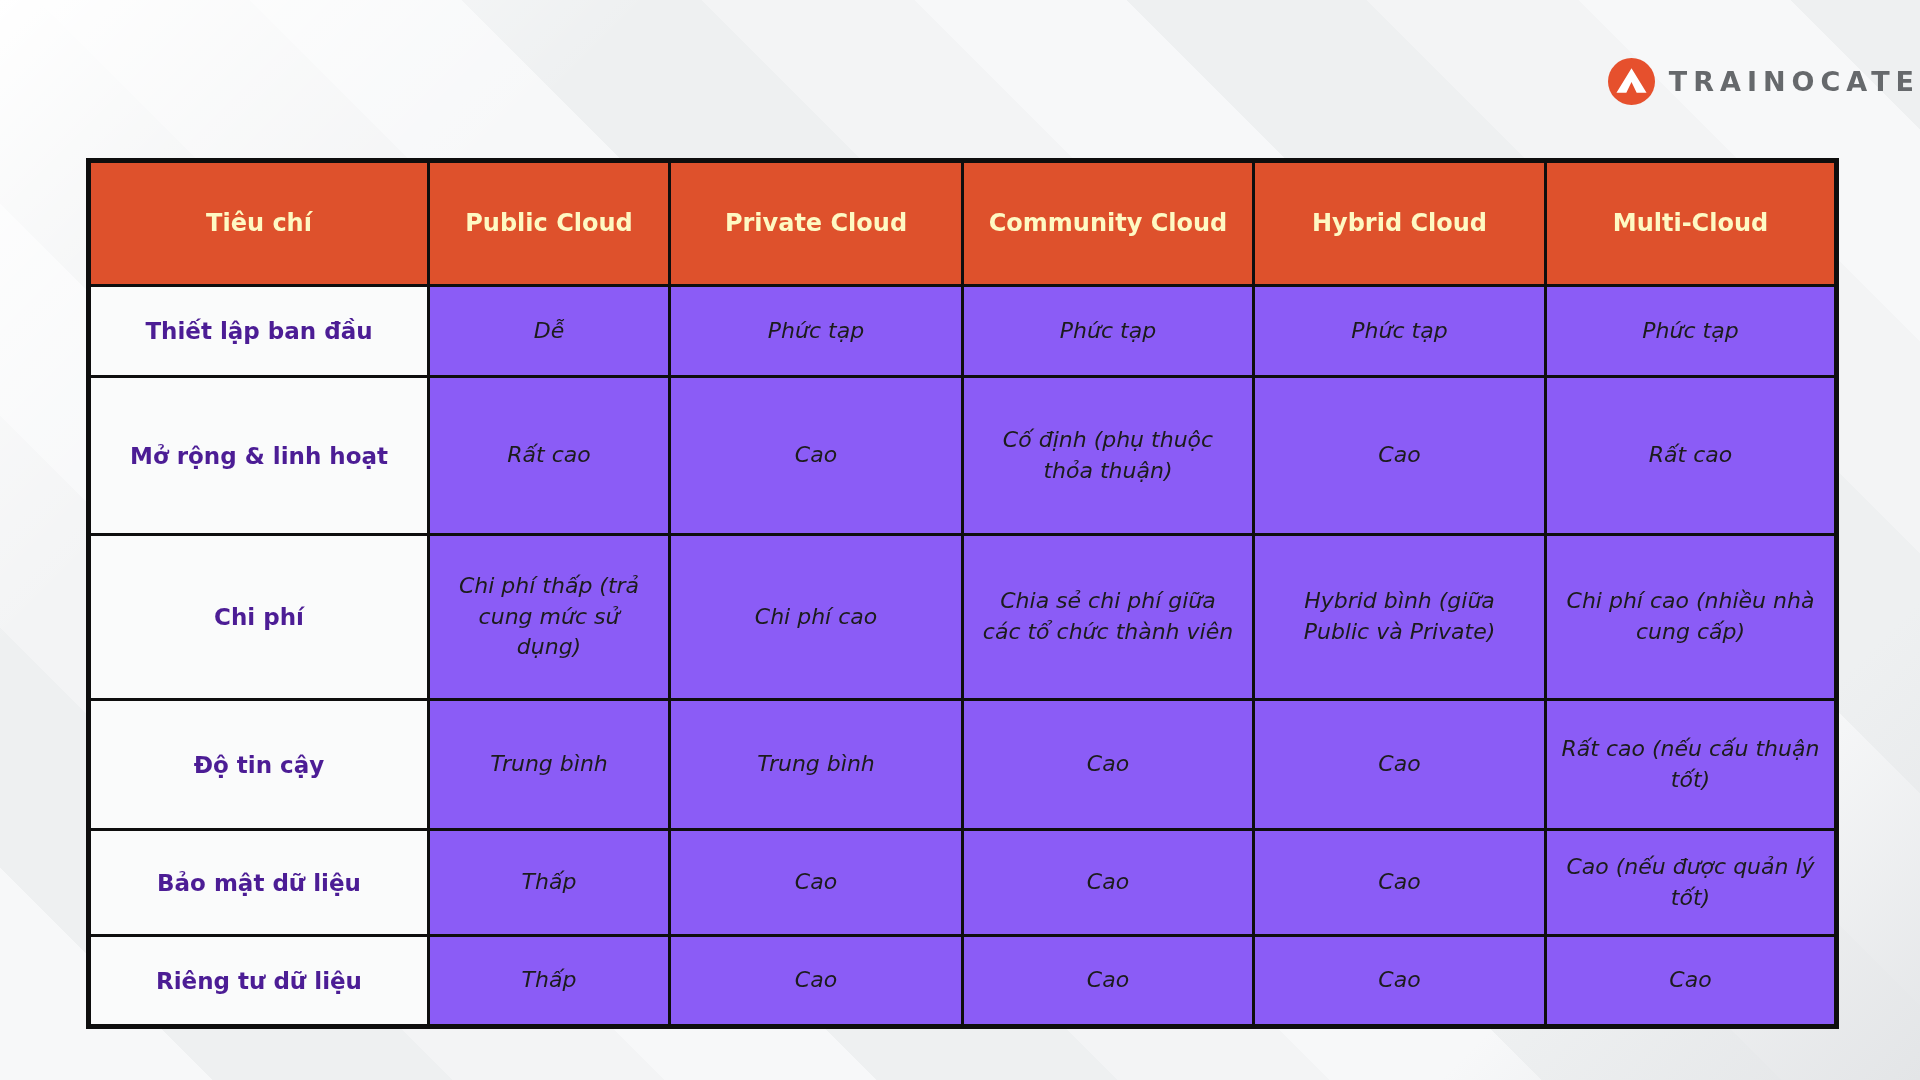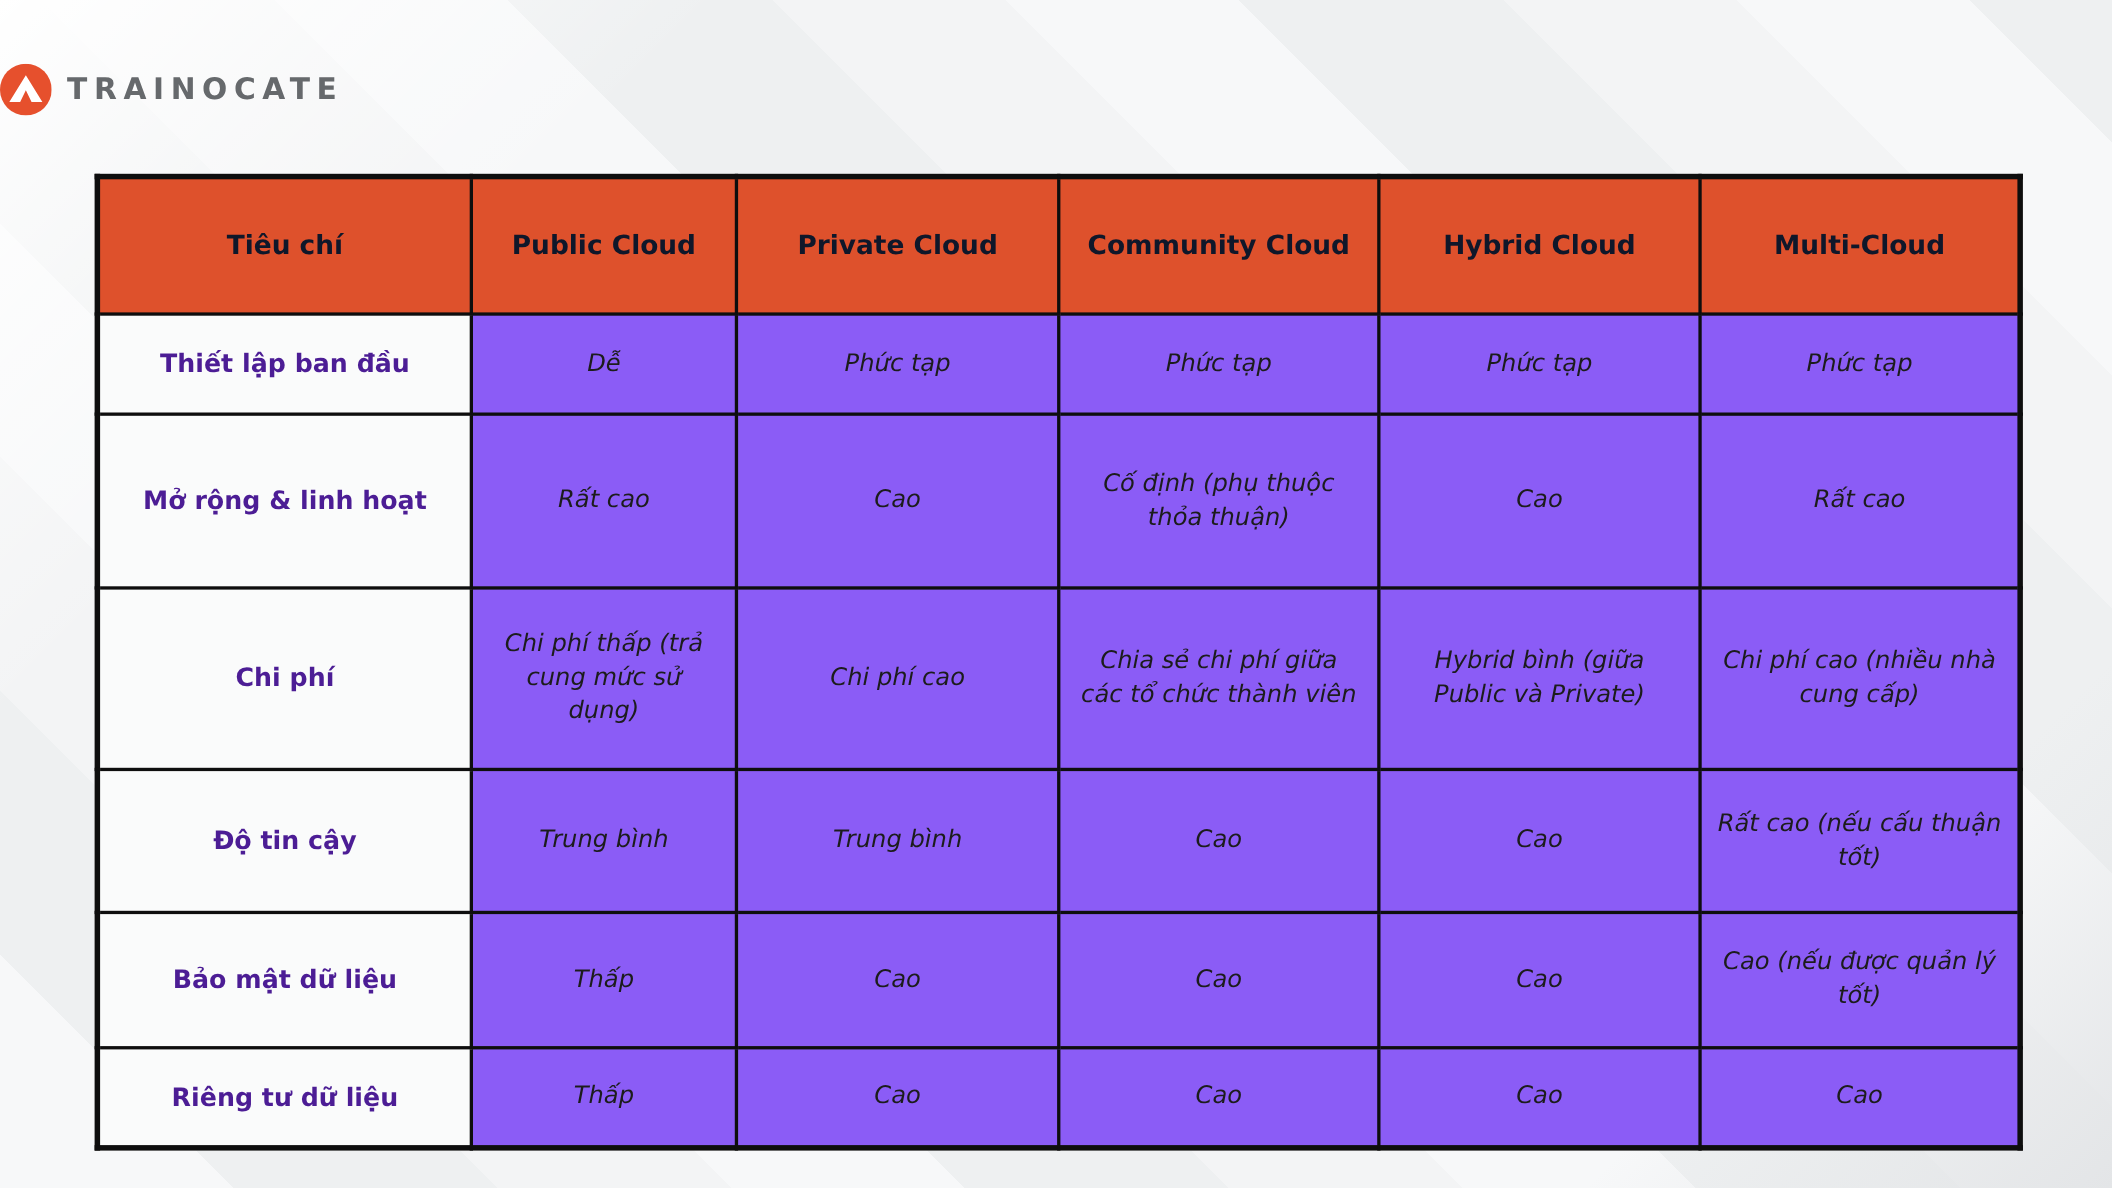--- a/index.html
+++ b/index.html
@@ -14,21 +14,21 @@
         #f7f8f9 0px, #f7f8f9 150px,
         #eef0f1 150px, #eef0f1 320px,
         #f3f4f5 320px, #f3f4f5 470px);
     position: relative;
   }
 
   
   .logo {
     position: absolute;
     top: 56px; left: 0; right: 0;
-    display: flex; justify-content: flex-start; align-items: center;
+    display: flex; justify-content: flex-end; align-items: center;
     gap: 14px;
     height: 50px;
   }
   .logo-mark { width: 47px; height: 47px; display: block; }
   .logo-text {
     font-size: 27px;
     font-weight: bold;
     letter-spacing: 6px;
     color: #66696c;
   }
@@ -45,21 +45,21 @@
   .cloud-table th, .cloud-table td {
     border: 3px solid #0e0e0e;
     text-align: center;
     vertical-align: middle;
     padding: 6px 14px;
   }
   .cloud-table { border: 5px solid #0e0e0e; }
 
   .cloud-table thead th {
     background: #de512c;
-    color: #0f172a;
+    color: #fef9c3;
     font-size: 24px;
     font-weight: bold;
     line-height: 1.3;
   }
   .criterion {
     font-size: 23px;
     font-weight: bold;
     color: #4c1d95;
     background: #fafbfb;
   }
@@ -69,21 +69,21 @@
     color: #1c1c1c;
     line-height: 1.4;
     background: #8b5cf6;
   }
 
   tr.r-header { height: 125px; }
   tr.r-0 { height: 91px; }
   tr.r-1 { height: 158px; }
   tr.r-2 { height: 165px; }
   tr.r-3 { height: 130px; }
-  tr.r-4 { height: 123px; }
+  tr.r-4 { height: 106px; }
   tr.r-5 { height: 91px; }
 </style>
 </head>
 <body>
 
 <div class="logo">
   <svg class="logo-mark" viewBox="0 0 100 100" aria-hidden="true">
     <circle cx="50" cy="50" r="50" fill="#e6502d"></circle>
     <path d="M18 74 L50 22 L82 74 L61 74 L50 51 L39 74 Z" fill="#ffffff"></path>
   </svg>

